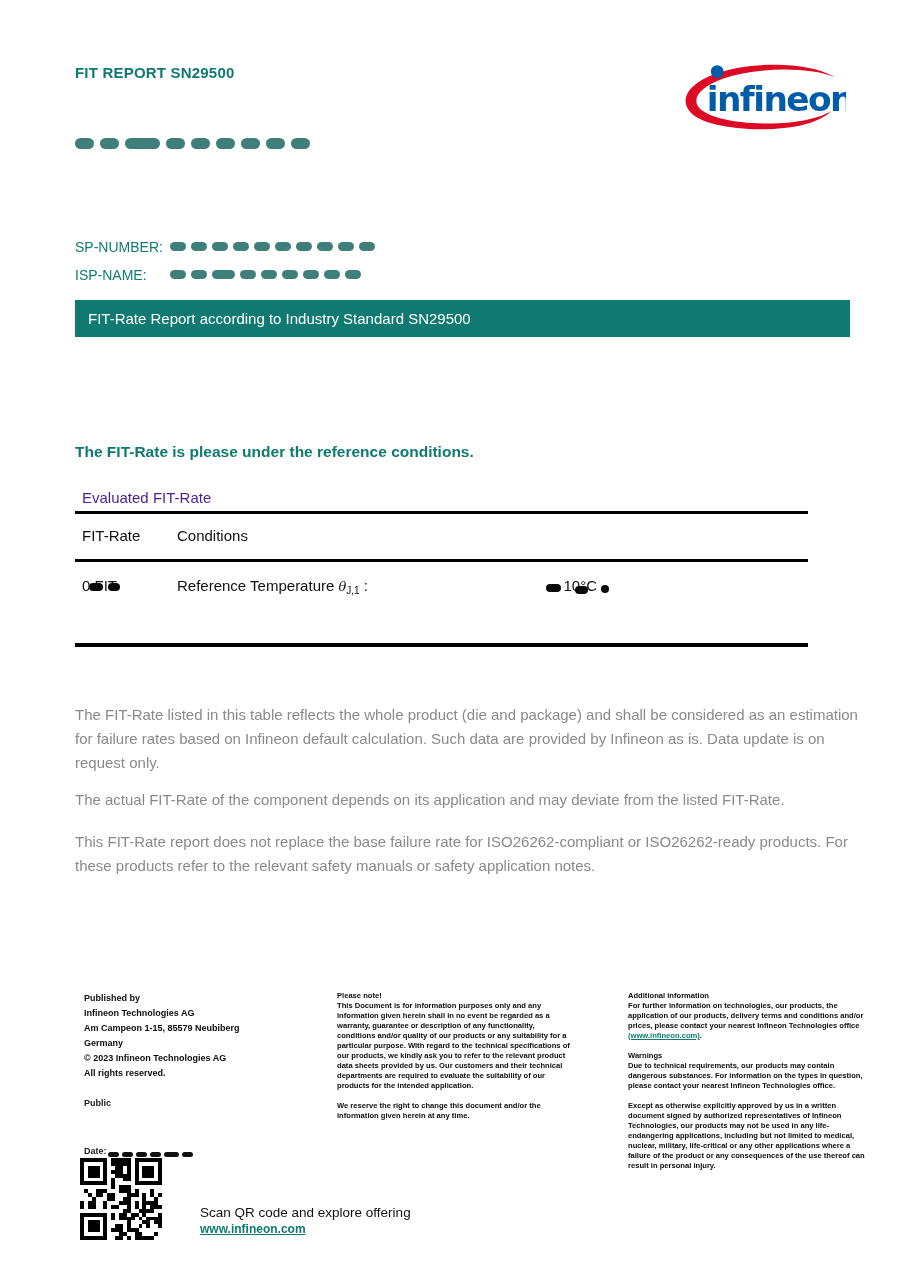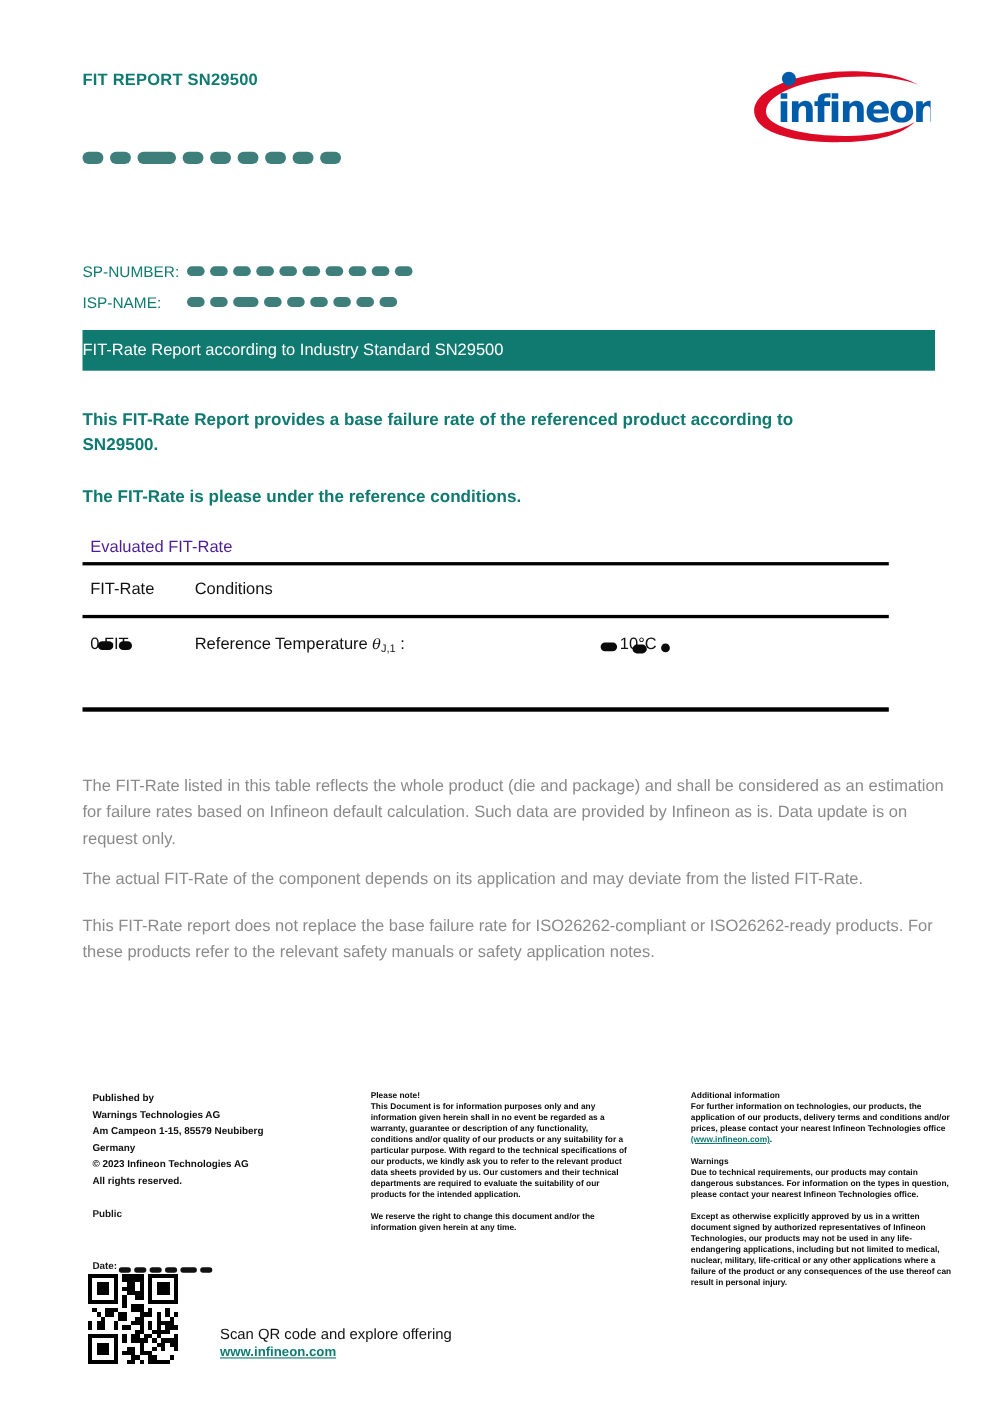--- a/index.html
+++ b/index.html
@@ -25,21 +25,21 @@
 
   
   .meta-label{font-size:14px;font-weight:400;color:#0f7a70;}
   .sp-label{left:75px;top:239px;}
   .isp-label{left:75px;top:267px;}
   .sp-red{left:170px;top:242px;}
   .isp-red{left:170px;top:270px;}
 
   
   .banner{left:75px;top:300px;width:775px;height:37px;background:#107a70;color:#fff;
-    display:flex;align-items:center;box-sizing:border-box;font-size:15px;}
+    display:flex;align-items:center;padding-left:13px;box-sizing:border-box;font-size:15px;}
 
   
   .teal-h{color:#0f7a70;font-weight:700;font-size:15.5px;line-height:23px;}
   .h1{left:75px;top:370px;width:710px;}
   .h2{left:75px;top:440px;width:710px;}
 
   
   .tbl-title{left:82px;top:489px;font-size:15px;color:#4c1d95;}
   .rule{left:75px;width:733px;background:#000;}
   .rule1{top:511px;height:3px;}
@@ -140,21 +140,20 @@
       <span class="pill" style="width: 16px;"></span>
       <span class="pill" style="width: 16px;"></span>
     </div>
 
   
   <div class="abs banner">
     <span>FIT-Rate Report according to Industry Standard SN29500</span>
   </div>
 
   
-  <div class="abs teal-h h1">This FIT-Rate Report provides a base failure rate of the referenced product according to SN29500.</div>
   <div class="abs teal-h h2">The FIT-Rate is please under the reference conditions.</div>
 
   
   <div class="abs tbl-title">Evaluated FIT-Rate</div>
   <div class="abs rule rule1"></div>
   <div class="abs col-h col-h1">FIT-Rate</div>
   <div class="abs col-h col-h2">Conditions</div>
   <div class="abs rule rule2"></div>
 
   <div class="cell cell-fit smudge">
@@ -176,21 +175,21 @@
   <div class="abs rule rule3"></div>
 
   
   <div class="abs para p1">The FIT-Rate listed in this table reflects the whole product (die and package) and shall be considered as an estimation for failure rates based on Infineon default calculation. Such data are provided by Infineon as is. Data update is on request only.</div>
   <div class="abs para p2">The actual FIT-Rate of the component depends on its application and may deviate from the listed FIT-Rate.</div>
   <div class="abs para p3">This FIT-Rate report does not replace the base failure rate for ISO26262-compliant or ISO26262-ready products. For these products refer to the relevant safety manuals or safety application notes.</div>
 
   
   <div class="abs fcol col-pub">
     <div>Published by</div>
-    <div>Warnings Technologies AG</div>
+    <div>Infineon Technologies AG</div>
     <div>Am Campeon 1-15, 85579 Neubiberg</div>
     <div>Germany</div>
     <div>© 2023 Infineon Technologies AG</div>
     <div>All rights reserved.</div>
   </div>
   <div class="abs pub-public">Public</div>
 
   
   <div class="abs fcol col-note">
     <b>Please note!</b>

